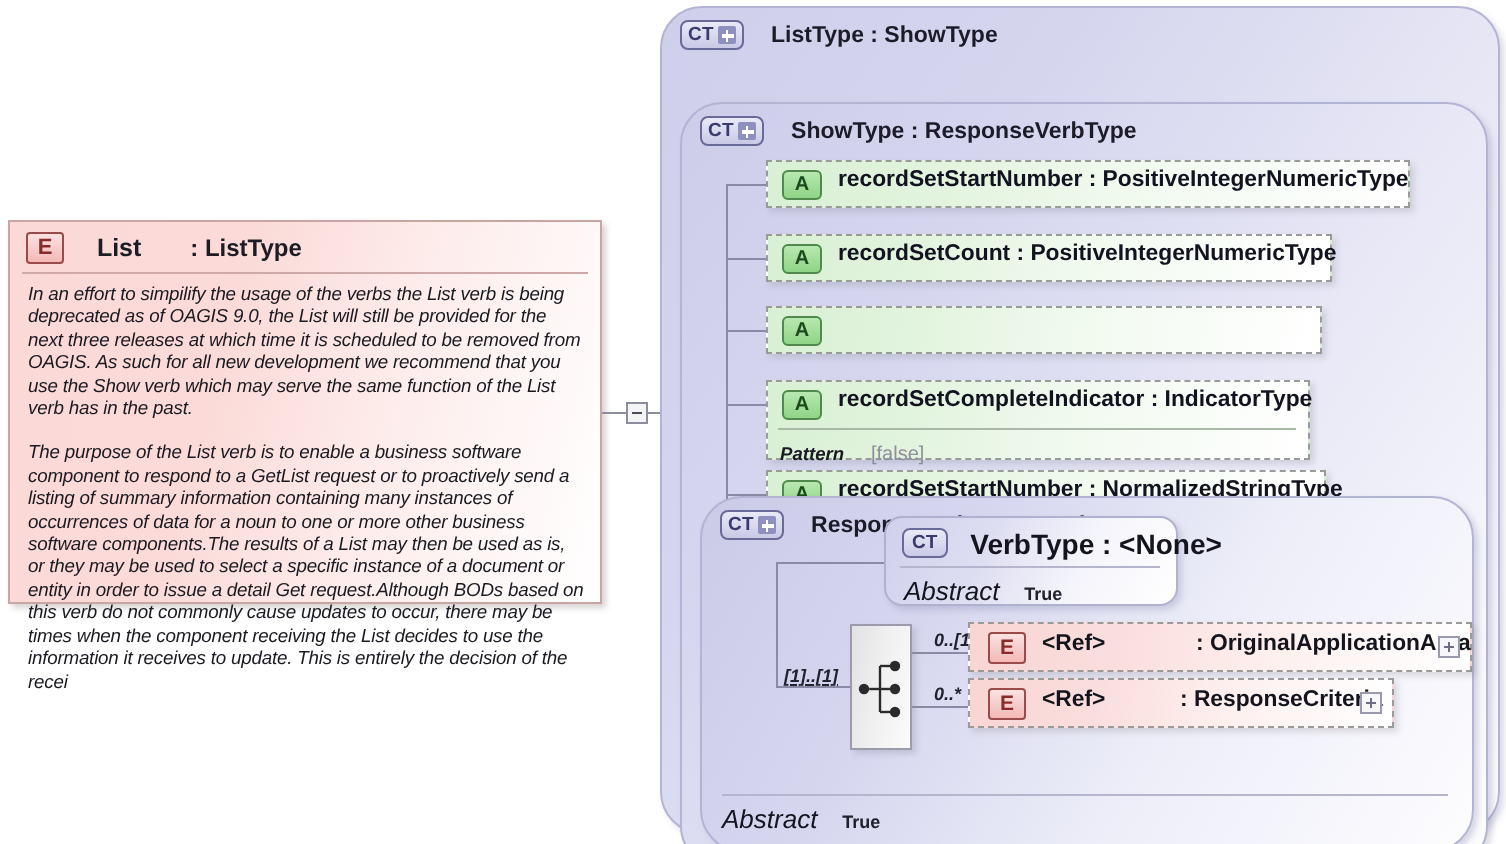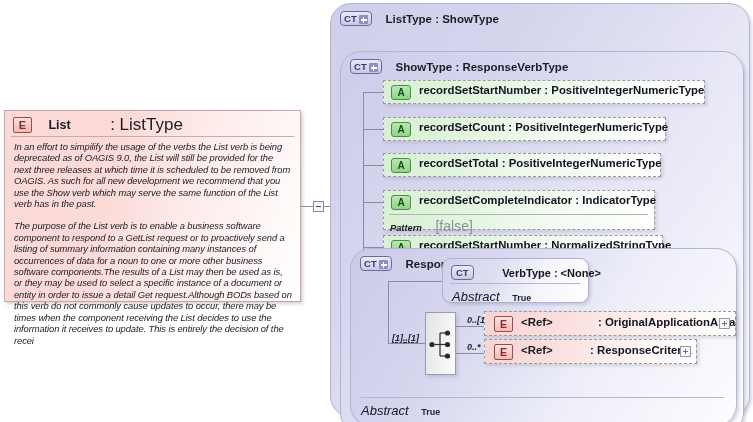--- a/index.html
+++ b/index.html
@@ -48,23 +48,23 @@
     display: inline-block;
     vertical-align: middle;
     margin-left: 12px;
     font-size: 12.5px;
     font-weight: bold;
     color: #1c1c24;
   }
   .list-type {
     display: inline-block;
     vertical-align: middle;
-    margin-left: 35px;
-    font-size: 17px;
-    font-weight: normal;
+    margin-left: 20px;
+    font-size: 12px;
+    font-weight: bold;
     color: #1c1c24;
   }
   .list-sep {
     position: absolute;
     left: 6px; right: 6px; top: 25px;
     height: 1px;
     background: #cfa9a8;
   }
   .list-doc {
     position: absolute;
@@ -212,21 +212,21 @@
     left: 6px; top: 26px;
     white-space: nowrap;
   }
   .pattern-key {
     font-size: 9.3px;
     font-style: italic;
     font-weight: bold;
     color: #1a1a22;
   }
   .pattern-val {
-    font-size: 14px;
+    font-size: 10px;
     color: #8e8e9c;
     margin-left: 9px;
   }
 
   
   .tree-v {
     position: absolute;
     width: 1px;
     background: #8a8aa6;
   }
@@ -262,22 +262,22 @@
     font-weight: bold;
     color: #3a3a6e;
     background: linear-gradient(180deg,#e9e9f8,#cacae7);
     border: 1px solid #6a6a9a;
     border-radius: 4px;
     box-sizing: border-box;
   }
   .verbtype-title {
     display: inline-block;
     vertical-align: middle;
-    margin-left: 24px;
-    font-size: 11px;
+    margin-left: 7px;
+    font-size: 14px;
     font-weight: bold;
     color: #14141f;
   }
   .verbtype-sep {
     position: absolute;
     left: 7px; right: 8px; top: 24px;
     height: 1px; background: #b5b5cd;
   }
   .abstract-row { position: absolute; white-space: nowrap; }
   .abstract-key {
@@ -407,21 +407,20 @@
       <span class="attr-label">recordSetStartNumber : PositiveIntegerNumericType</span>
     </div>
 
     <div class="attr" style="left:42px; top:65px; width:283px;">
       <span class="badge-a">A</span>
       <span class="attr-label">recordSetCount : PositiveIntegerNumericType</span>
     </div>
 
     <div class="attr" style="left:42px; top:101px; width:278px;">
       <span class="badge-a">A</span>
-      <span class="attr-label">recordSetTotal : PositiveIntegerNumericType</span>
     </div>
 
     <div class="attr with-pattern" style="left:42px; top:138px; width:272px;">
       <span class="badge-a">A</span>
       <span class="attr-label">recordSetCompleteIndicator : IndicatorType</span>
       <span class="attr-sep"></span>
       <span class="pattern-row">
         <span class="pattern-key">Pattern</span>
         <span class="pattern-val">[false]</span>
       </span>

